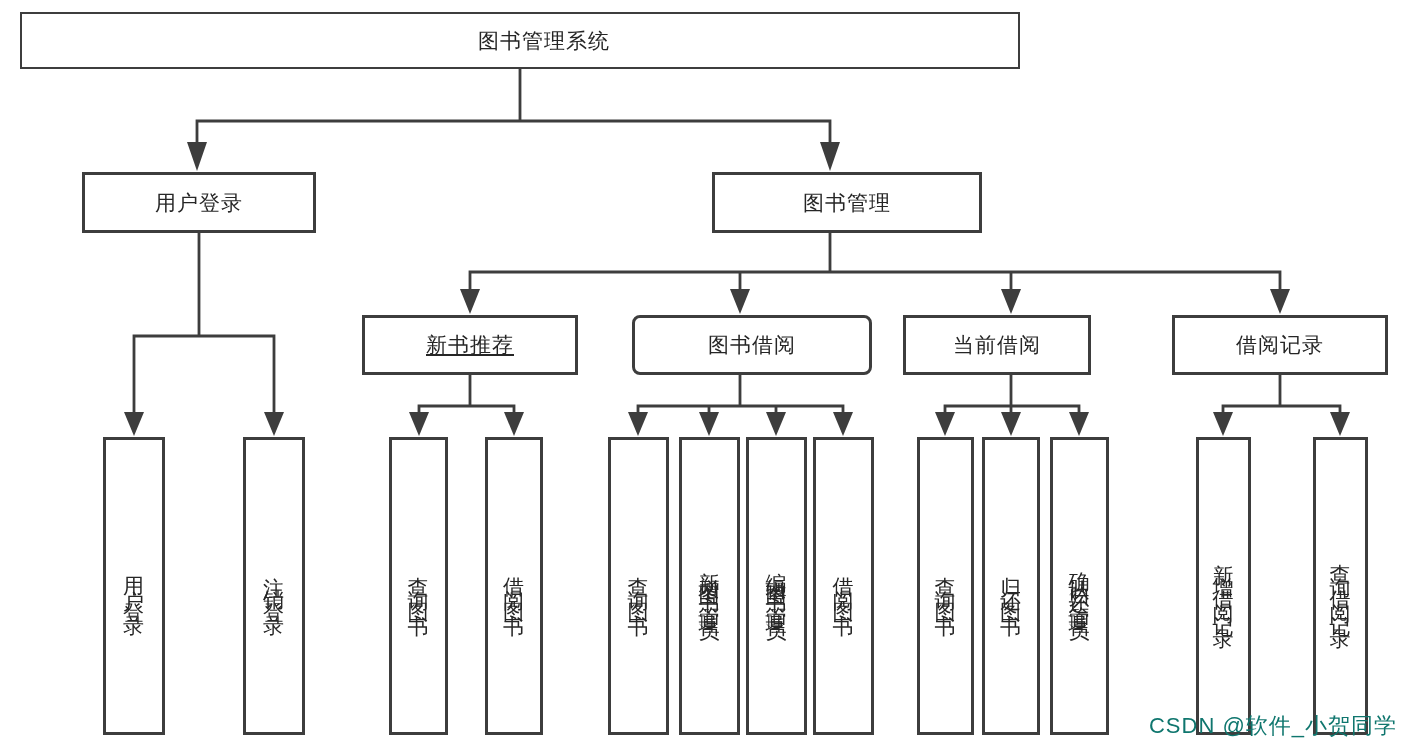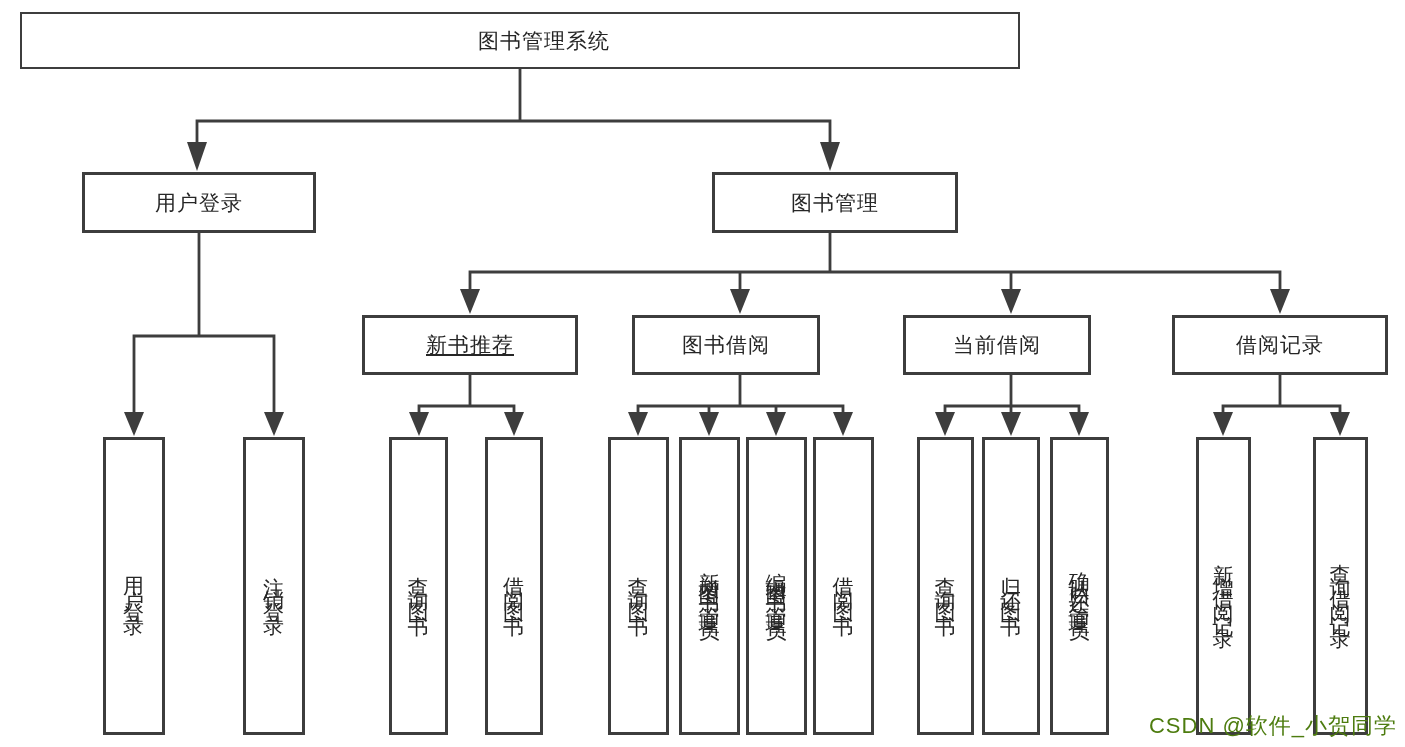--- a/index.html
+++ b/index.html
@@ -46,21 +46,21 @@
     white-space: nowrap;
   }
   .leaf.tight .vlabel {
     letter-spacing: 7px;
   }
   .watermark {
     position: absolute;
     right: 8px;
     bottom: 6px;
     font-size: 22px;
-    color: #4d7c0f;
+    color: #0f766e;
     letter-spacing: 1px;
     z-index: 10;
     white-space: nowrap;
   }
 </style>
 </head>
 <body>
 
 <div class="canvas">
 
@@ -99,28 +99,28 @@
     </g>
   </svg>
 
   <div class="node root" style="left:20px; top:12px; width:1000px; height:57px;">
     <span>图书管理系统</span>
   </div>
 
   <div class="node" style="left:82px; top:172px; width:234px; height:61px;">
     <span>用户登录</span>
   </div>
-  <div class="node" style="left:712px; top:172px; width:246px; height:61px;">
+  <div class="node" style="left:712px; top:172px; width:270px; height:61px;">
     <span>图书管理</span>
   </div>
 
   <div class="node" style="left:362px; top:315px; width:216px; height:60px;text-decoration:underline;">
     <span>新书推荐</span>
   </div>
-  <div class="node" style="left:632px; top:315px; width:188px; height:60px;">
+  <div class="node" style="left:632px; top:315px; width:240px; height:60px;border-radius:8px;">
     <span>图书借阅</span>
   </div>
   <div class="node" style="left:903px; top:315px; width:188px; height:60px;">
     <span>当前借阅</span>
   </div>
   <div class="node" style="left:1172px; top:315px; width:216px; height:60px;">
     <span>借阅记录</span>
   </div>
 
   <div class="node leaf" style="left:103px; top:437px; width:62px; height:298px;">

